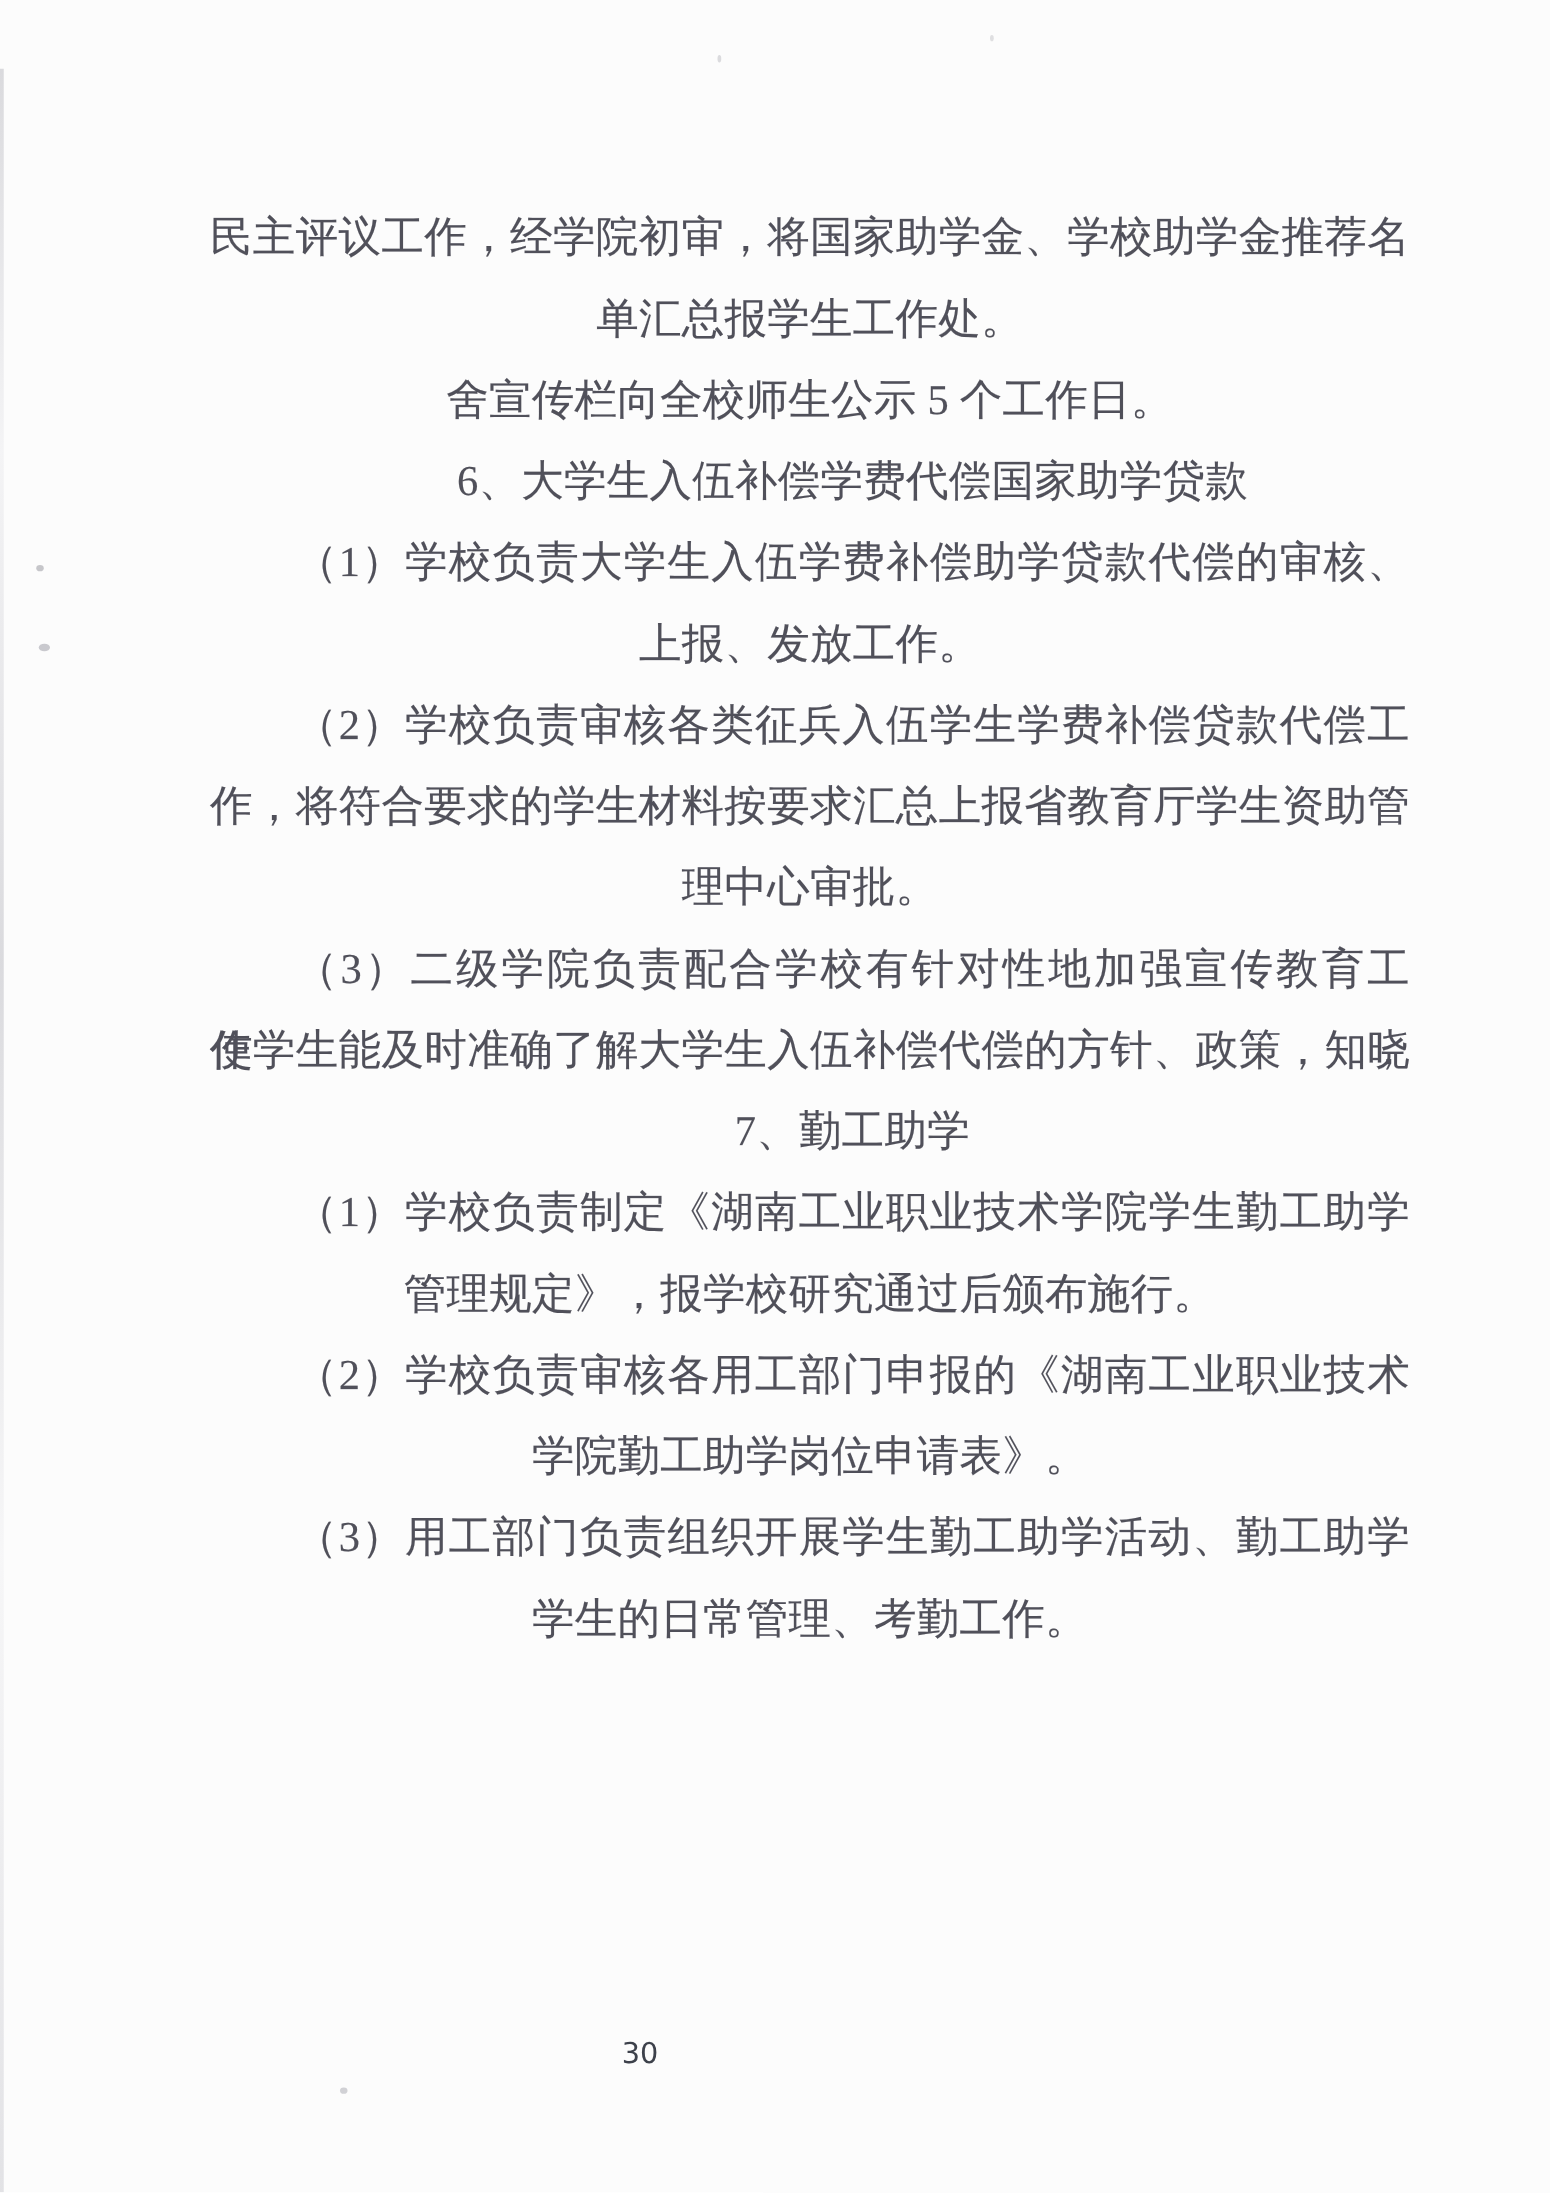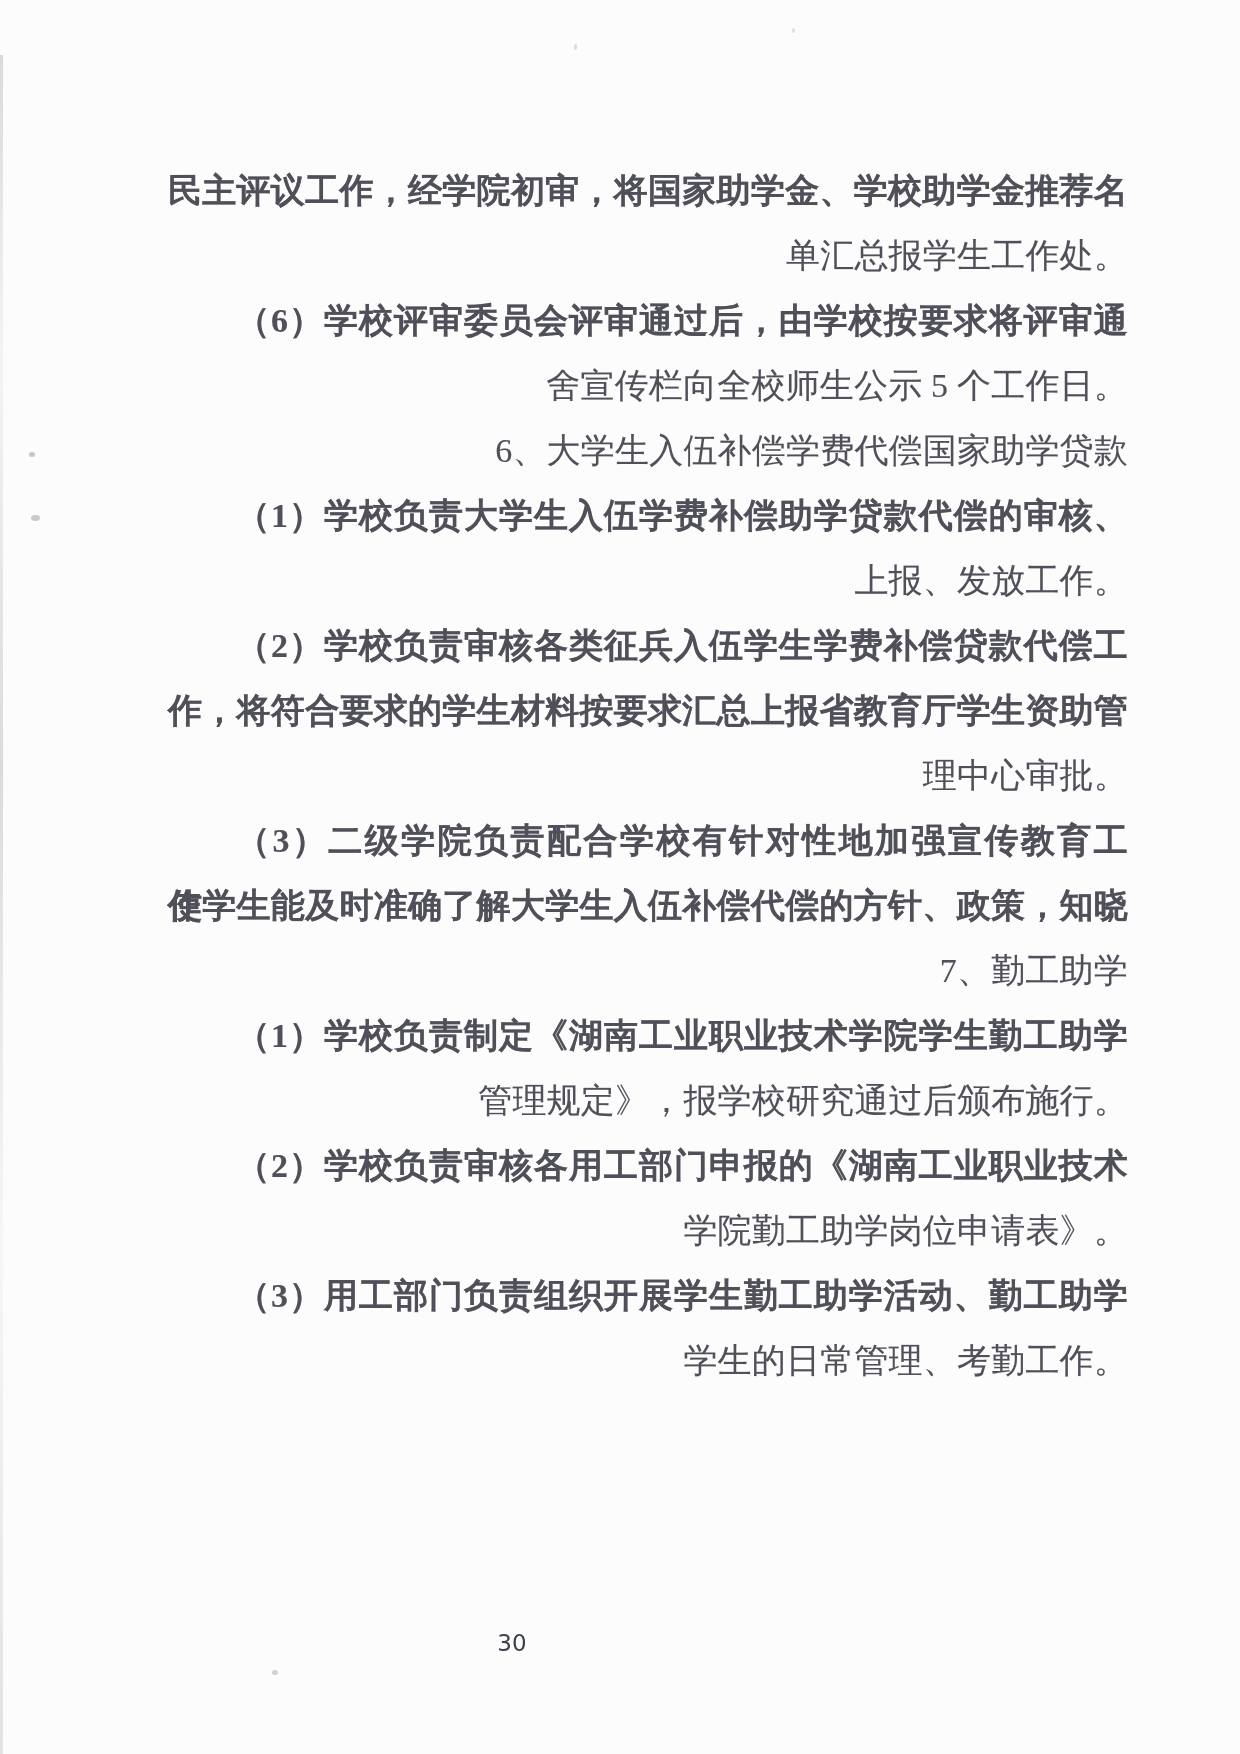--- a/index.html
+++ b/index.html
@@ -36,31 +36,30 @@
     top: 158px;
     width: 960px;
     color: var(--ink, #50505a);
   }
   .line {
     height: 65px;
     line-height: 65px;
     font-size: 34px;
     letter-spacing: 0.2px;
     white-space: nowrap;
-    text-align: right;
+    text-align: center;
     
     font-weight: 400;
     -webkit-text-stroke: 0.2px rgba(80,80,90,0.55);
   }
   .line.fill {
     white-space: normal;
     text-align: justify;
     text-align-last: justify;
     text-justify: inter-character;
-    font-weight: bold;
   }
   .line.indent {
     text-indent: 2em;
   }
   .page-number {
     position: absolute;
     left: 0;
     top: 1629px;
     width: 1024px;
     text-align: center;
@@ -82,21 +81,20 @@
 </style>
 </head>
 <body>
 
 <div class="page">
   <div class="edge-artifact"></div>
 
   <div class="doc-body">
       <div class="line fill">民主评议工作，经学院初审，将国家助学金、学校助学金推荐名</div>
       <div class="line">单汇总报学生工作处。</div>
-      <div class="line indent fill">（6）学校评审委员会评审通过后，由学校按要求将评审通</div>
       <div class="line">舍宣传栏向全校师生公示 5 个工作日。</div>
       <div class="line indent">6、大学生入伍补偿学费代偿国家助学贷款</div>
       <div class="line indent fill">（1）学校负责大学生入伍学费补偿助学贷款代偿的审核、</div>
       <div class="line">上报、发放工作。</div>
       <div class="line indent fill">（2）学校负责审核各类征兵入伍学生学费补偿贷款代偿工</div>
       <div class="line fill">作，将符合要求的学生材料按要求汇总上报省教育厅学生资助管</div>
       <div class="line">理中心审批。</div>
       <div class="line indent fill">（3）二级学院负责配合学校有针对性地加强宣传教育工作，</div>
       <div class="line fill">使学生能及时准确了解大学生入伍补偿代偿的方针、政策，知晓</div>
       <div class="line indent">7、勤工助学</div>

